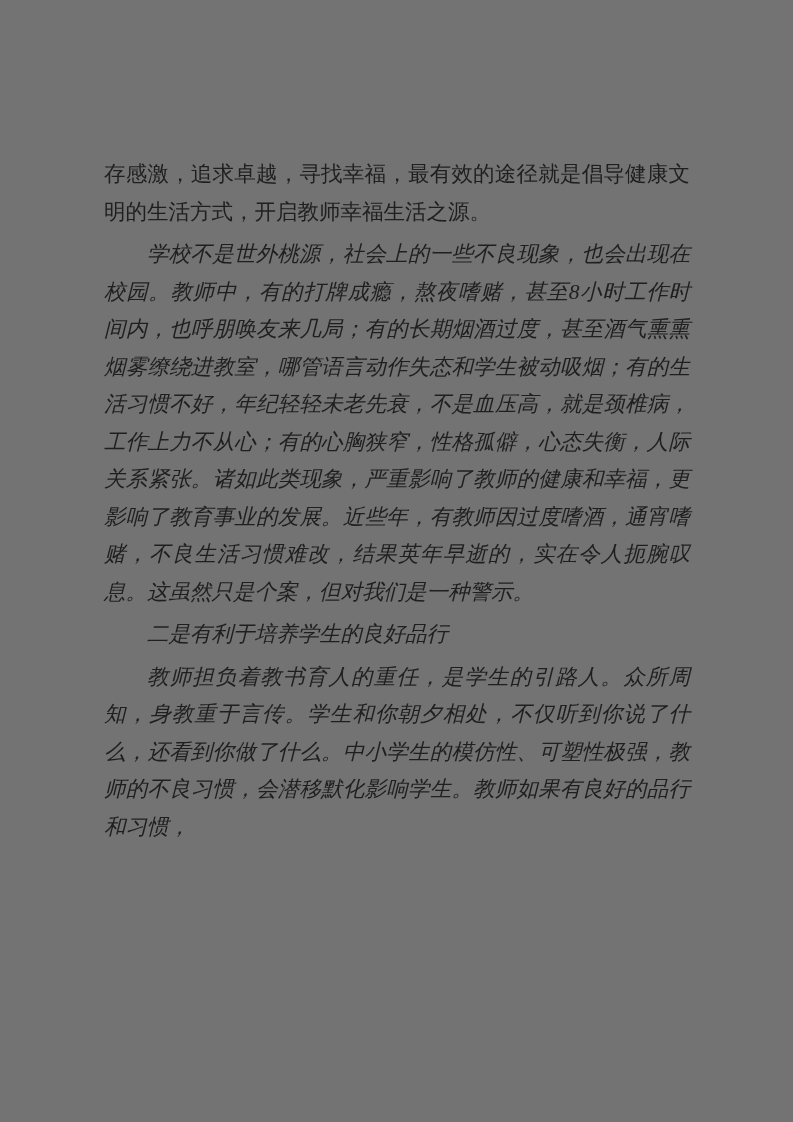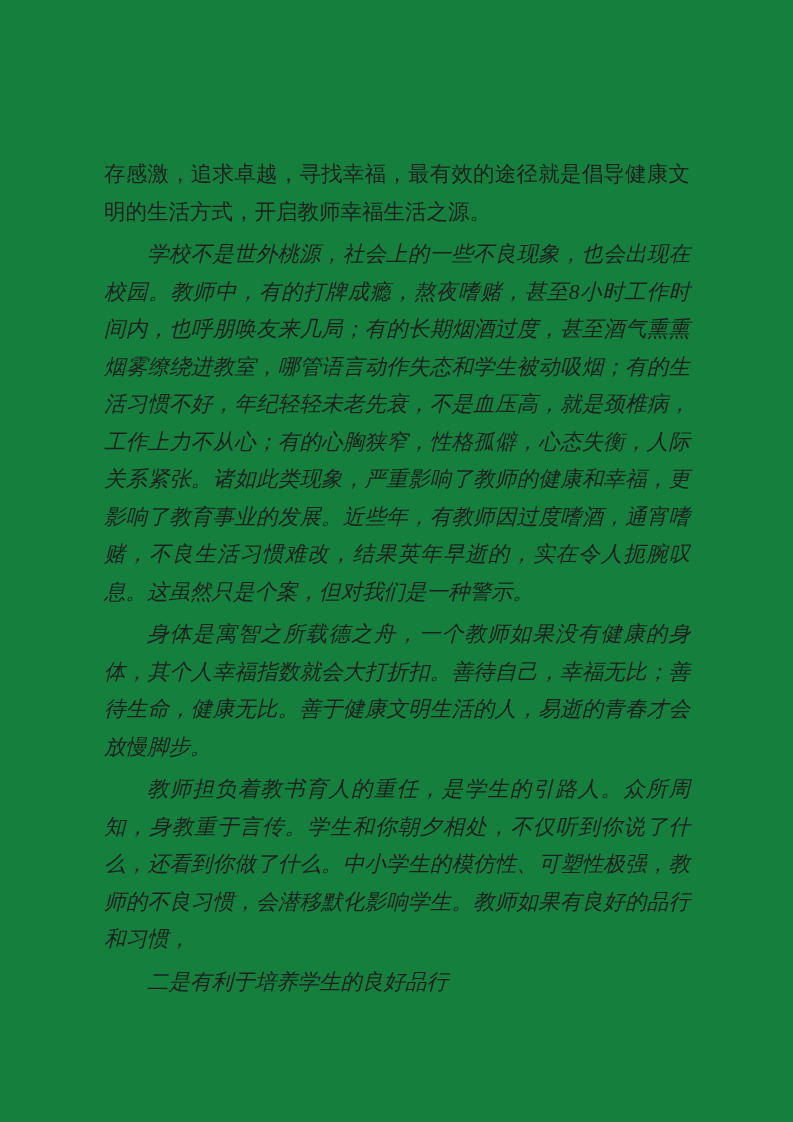--- a/index.html
+++ b/index.html
@@ -4,21 +4,21 @@
 <style>
   html, body {
     margin: 0;
     padding: 0;
     background: #ffffff;
   }
   .doc-page {
     position: relative;
     width: 793px;
     height: 1122px;
-    background: #15803d;
+    background: #737373;
     overflow: hidden;
     font-family: "Liberation Serif", "DejaVu Serif", serif;
   }
   .doc-content {
     position: absolute;
     left: 104px;
     top: 156px;
     width: 586px;
     color: #1f1f1f;
   }
@@ -35,17 +35,16 @@
     font-style: italic;
   }
 </style>
 </head>
 <body>
 
 <div class="doc-page">
   <div class="doc-content">
       <p class="para">存感激，追求卓越，寻找幸福，最有效的途径就是倡导健康文明的生活方式，开启教师幸福生活之源。</p>
       <p class="para indent">学校不是世外桃源，社会上的一些不良现象，也会出现在校园。教师中，有的打牌成瘾，熬夜嗜赌，甚至8小时工作时间内，也呼朋唤友来几局；有的长期烟酒过度，甚至酒气熏熏烟雾缭绕进教室，哪管语言动作失态和学生被动吸烟；有的生活习惯不好，年纪轻轻未老先衰，不是血压高，就是颈椎病，工作上力不从心；有的心胸狭窄，性格孤僻，心态失衡，人际关系紧张。诸如此类现象，严重影响了教师的健康和幸福，更影响了教育事业的发展。近些年，有教师因过度嗜酒，通宵嗜赌，不良生活习惯难改，结果英年早逝的，实在令人扼腕叹息。这虽然只是个案，但对我们是一种警示。</p>
-      <p class="para indent">身体是寓智之所载德之舟，一个教师如果没有健康的身体，其个人幸福指数就会大打折扣。善待自己，幸福无比；善待生命，健康无比。善于健康文明生活的人，易逝的青春才会放慢脚步。</p>
+      <p class="para indent">二是有利于培养学生的良好品行</p>
       <p class="para indent">教师担负着教书育人的重任，是学生的引路人。众所周知，身教重于言传。学生和你朝夕相处，不仅听到你说了什么，还看到你做了什么。中小学生的模仿性、可塑性极强，教师的不良习惯，会潜移默化影响学生。教师如果有良好的品行和习惯，</p>
-      <p class="para indent">二是有利于培养学生的良好品行</p>
     </div>
 </div>
 
 </body></html>

